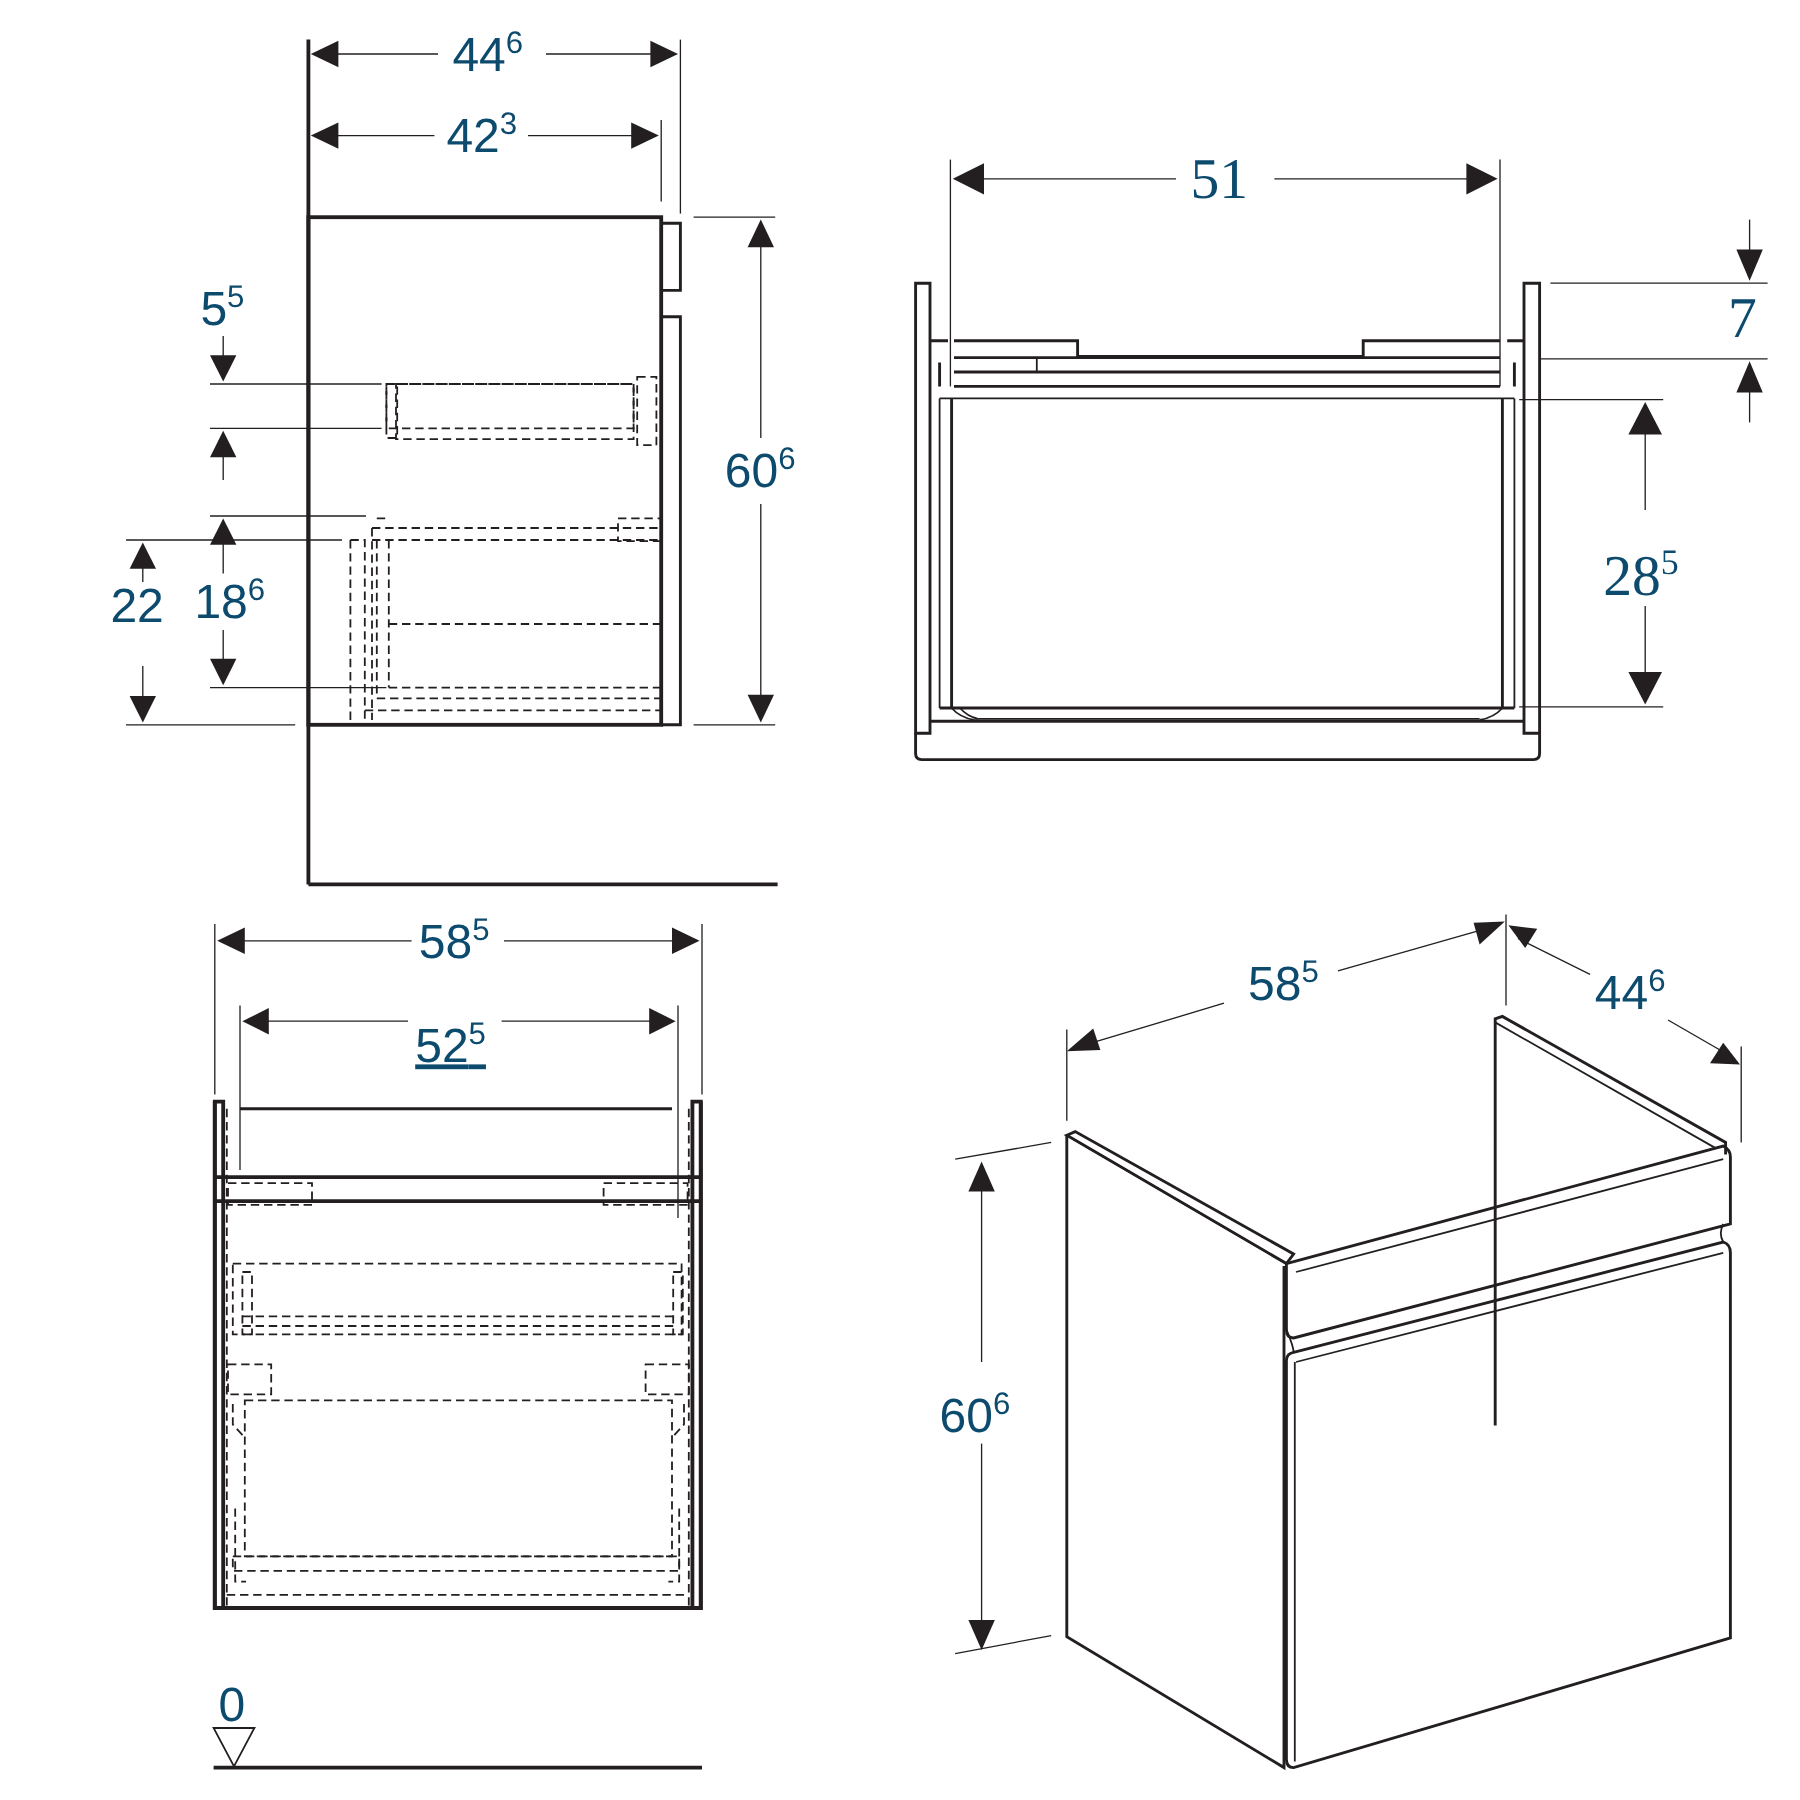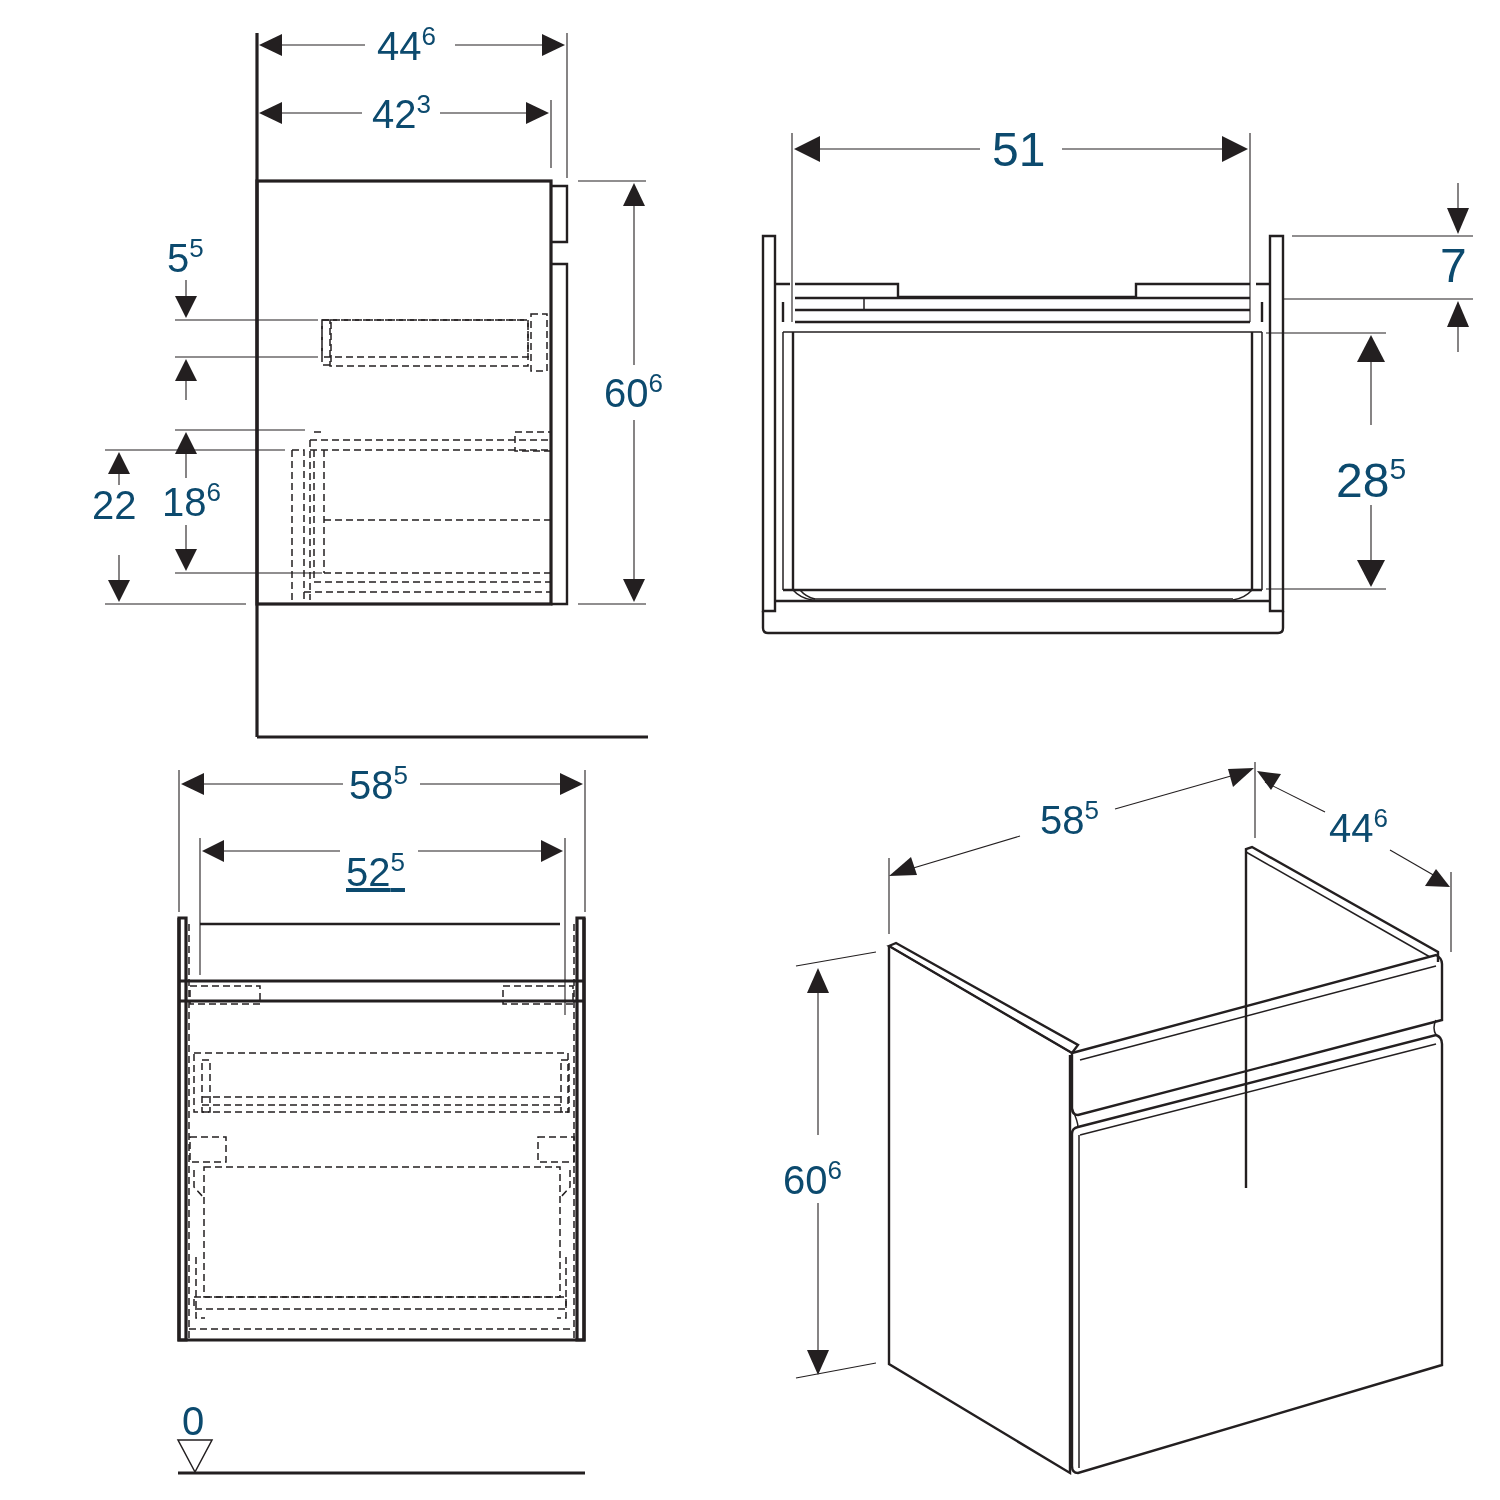--- a/index.html
+++ b/index.html
@@ -8,21 +8,21 @@
   svg.drawing { position: absolute; left: 0; top: 0; width: 1500px; height: 1500px; }
   .thick { stroke: #231f20; stroke-width: 3.2; fill: none; }
   .mid { stroke: #231f20; stroke-width: 2.4; fill: none; }
   .thin { stroke: #231f20; stroke-width: 1.5; fill: none; }
   .hair { stroke: #231f20; stroke-width: 1.1; fill: none; }
   .dash { stroke: #231f20; stroke-width: 1.5; fill: none; stroke-dasharray: 7 4; }
   .arrow { fill: #231f20; stroke: none; }
   .lbl { position: absolute; white-space: nowrap; font-size: 40px; line-height: 1;
          background: #ffffff; padding: 0 6px; color: #0c4a6e; }
   .lbl sup { font-size: 26px; vertical-align: 15px; line-height: 0; }
-  .lbl.big { font-size: 48px; }
+  .lbl.big { font-size: 48px; font-family: Liberation Serif, serif; }
   .lbl.big sup { font-size: 30px; vertical-align: 18px; }
   .lbl.nobg { background: transparent; text-align: center; }
 </style>
 </head>
 <body>
 
 <svg class="drawing" viewBox="0 0 1500 1500" xmlns="http://www.w3.org/2000/svg">
 
   <g>
 

